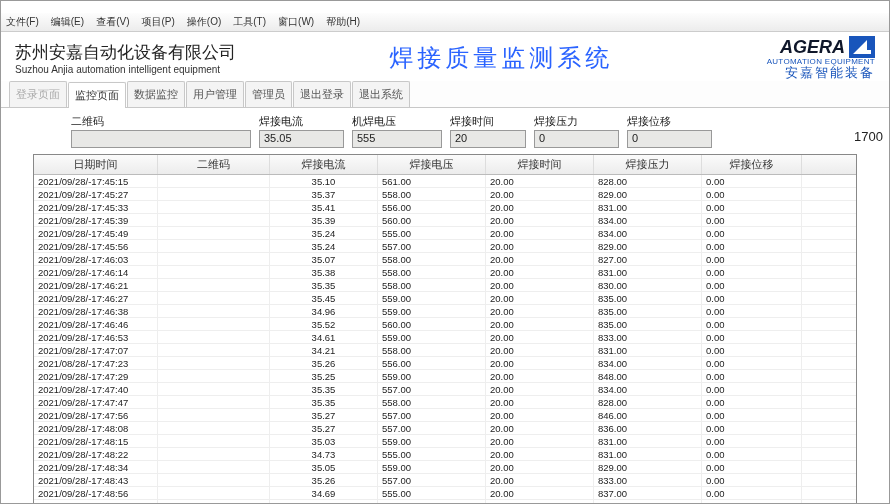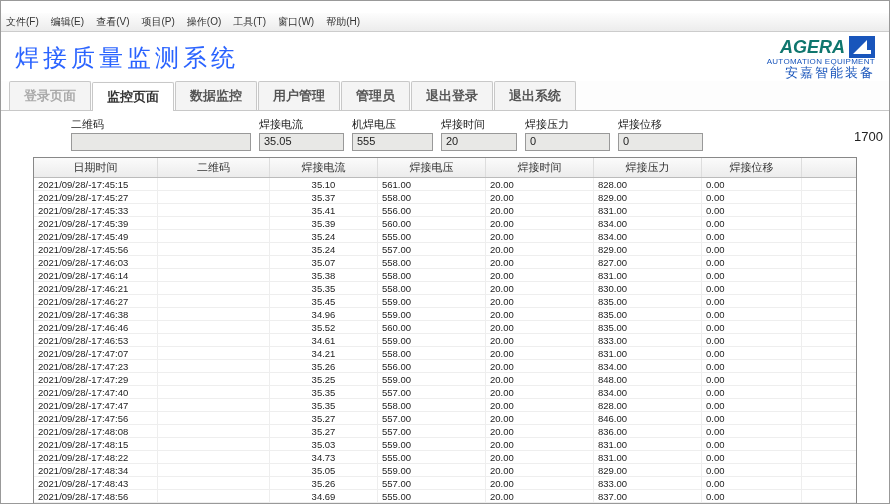--- a/index.html
+++ b/index.html
@@ -5,33 +5,33 @@
 * { box-sizing: border-box; margin: 0; padding: 0; }
 body { font-family: "Microsoft YaHei", SimSun, sans-serif; font-size: 11px; background: #fff; width: 890px; height: 504px; overflow: hidden; border: 1px solid #999; position: relative; }
 .menubar { background: linear-gradient(#fdfdfd,#ececec); border-bottom: 1px solid #ccc; padding: 2px 5px; font-size: 10px; color: #333; display: flex; gap: 12px; margin-top: 12px; }
 .menubar span { cursor: default; }
 .header { display: flex; align-items: center; justify-content: space-between; padding: 4px 14px 0 14px; }
 .header-left { text-align: left; }
 .header-left .zh { font-size: 17px; font-family: SimSun, serif; color: #222; }
 .header-left .en { font-size: 10px; color: #333; }
 .header-center { font-size: 24px; color: #2a63ff; font-family: SimSun, serif; letter-spacing: 4px; }
 .header-right { text-align: right; line-height: 1; }
-.logo-top { color: #0f766e; font-weight: bold; font-style: italic; font-size: 18px; letter-spacing: 0px; font-family: Arial; display: flex; align-items: center; gap: 4px; justify-content: flex-end; }
+.logo-top { color: #0f172a; font-weight: bold; font-style: italic; font-size: 18px; letter-spacing: 0px; font-family: Arial; display: flex; align-items: center; gap: 4px; justify-content: flex-end; }
 .logo-top svg { width: 26px; height: 22px; }
 .logo-mid { color: #1955bb; font-size: 8px; font-family: Arial; letter-spacing: 0.3px; }
 .logo-bot { color: #1955bb; font-size: 13px; font-family: SimHei, sans-serif; letter-spacing: 2px; }
 .tabs { display: flex; background: #fdfdfd; border-bottom: 1px solid #c8c8c8; padding-left: 8px; margin-top: 2px; }
-.tab { padding: 5px 14px; border: 1px solid #c8c8c8; border-bottom: none; background: #f4f4f4; font-size: 13px; color: #555; cursor: default; margin-right: 1px; border-radius: 2px 2px 0 0; font-weight: bold; }
+.tab { padding: 5px 6px; border: 1px solid #c8c8c8; border-bottom: none; background: #f4f4f4; font-size: 11px; color: #555; cursor: default; margin-right: 1px; border-radius: 2px 2px 0 0; }
 .tab.active { background: #fff; position: relative; top: 1px; color: #333; }
 .tab.disabled { color: #aaa; }
 .inputs-row { display: flex; align-items: flex-end; gap: 8px; padding: 6px 14px 4px 70px; }
 .input-grp { display: flex; flex-direction: column; }
 .input-grp label { font-size: 11px; color: #222; margin-bottom: 1px; }
 .input-grp .box { border: 1px solid #999; background: #e8e8e6; height: 18px; padding: 1px 4px; font-size: 11px; color: #222; }
-.w-qr { width: 180px; } .w-cur { width: 85px; } .w-volt { width: 81px; } .w-time { width: 76px; } .w-press { width: 85px; } .w-disp { width: 85px; }
+.w-qr { width: 180px; } .w-cur { width: 85px; } .w-volt { width: 90px; } .w-time { width: 76px; } .w-press { width: 85px; } .w-disp { width: 85px; }
 .table-wrap { margin: 2px 32px 6px 32px; height: 350px; overflow: hidden; border: 1px solid #888; position: relative; }
 .table-head { display: flex; background: linear-gradient(#fbfbfb,#ececec); border-bottom: 1px solid #bbb; font-size: 11px; color: #333; }
 .table-head div { padding: 2px 4px; border-right: 1px solid #ddd; text-align: center; }
 .table-body { height: 330px; overflow-y: auto; font-size: 9.5px; color: #222; }
 .row { display: flex; border-bottom: 1px solid #eee; }
 .row div { padding: 0.5px 4px; border-right: 1px solid #eee; white-space: nowrap; overflow: hidden; }
 .c0 { width: 124px; text-align: left; } .c1 { width: 112px; } .c2 { width: 108px; text-align: center; } .c3 { width: 108px; text-align: left; } .c4 { width: 108px; text-align: left; } .c5 { width: 108px; text-align: left; } .c6 { width: 100px; text-align: left; }
 .count-label { position: absolute; right: 6px; top: 128px; font-size: 13px; color: #222; }
 .table-body::-webkit-scrollbar { width: 14px; }
 .table-body::-webkit-scrollbar-track { background: #eee; }
@@ -45,20 +45,24 @@
     <span>编辑(E)</span>
     <span>查看(V)</span>
     <span>项目(P)</span>
     <span>操作(O)</span>
     <span>工具(T)</span>
     <span>窗口(W)</span>
     <span>帮助(H)</span>
   </div>
 
 <div class="header">
+  <div class="header-left">
+    <div class="zh">苏州安嘉自动化设备有限公司</div>
+    <div class="en">Suzhou Anjia automation intelligent equipment</div>
+  </div>
   <div class="header-center">焊接质量监测系统</div>
   <div class="header-right">
     <div class="logo-top">
       <span>AGERA</span>
       <svg viewBox="0 0 26 22">
           <rect x="0" y="0" width="26" height="22" fill="#1955bb"></rect>
           <path d="M4 18 L18 4 L18 14 L22 14 L22 18 Z" fill="#fff"></path>
         </svg>
     </div>
     <div class="logo-mid">AUTOMATION EQUIPMENT</div>

